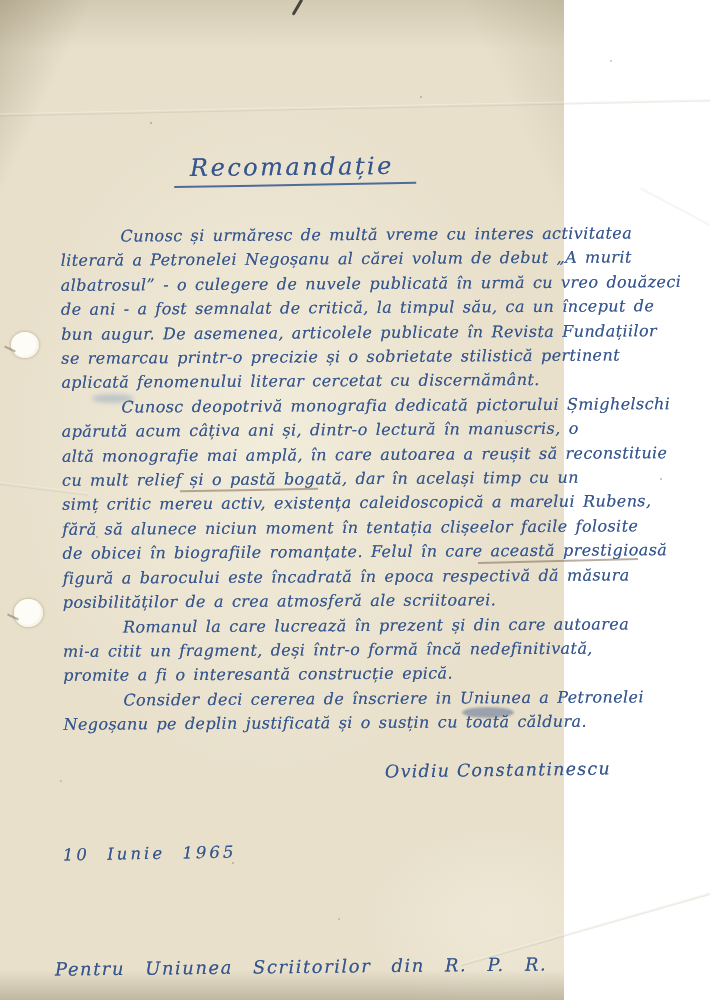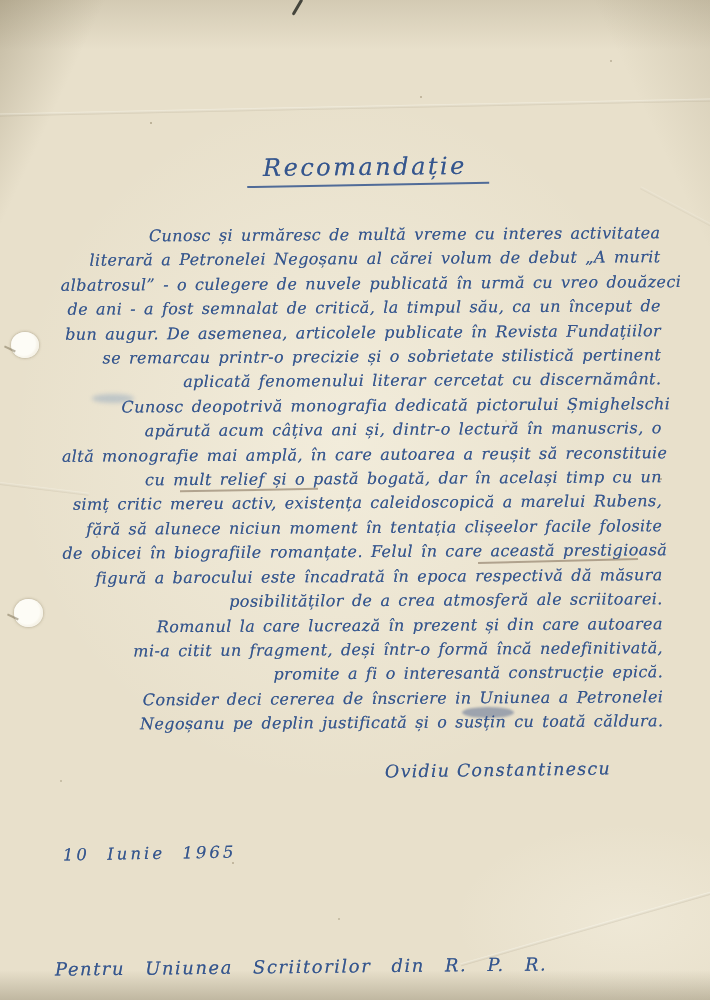--- a/index.html
+++ b/index.html
@@ -7,30 +7,29 @@
     width: 710px; height: 1000px;
     overflow: hidden;
     font-family: "DejaVu Serif", serif;
   }
   :root {
     --ink: #35568e;
     --paper: #e8e0cb;
   }
   .paper {
     position: relative;
-    width: 710px; height: 1000px;
+    width: 564px; height: 1000px;
     background-color: var(--paper);
     background-image:
       radial-gradient(ellipse 62% 46% at 48% 44%, rgba(250,246,232,0.55), rgba(250,246,232,0) 75%),
       linear-gradient(115deg, rgba(105,92,62,0.30), rgba(105,92,62,0) 9%),
       linear-gradient(245deg, rgba(105,92,62,0.16), rgba(105,92,62,0) 10%),
       linear-gradient(0deg,   rgba(88,78,52,0.28),  rgba(88,78,52,0) 3%),
       linear-gradient(180deg, rgba(118,104,72,0.18), rgba(118,104,72,0) 5%),
       radial-gradient(ellipse 30% 12% at 88% 92%, rgba(245,240,225,0.5), rgba(245,240,225,0) 80%);
-    text-align: right;
   }
   
   .hand {
     color: var(--ink);
     font-style: italic;
     text-shadow: 0 0 0.5px rgba(53,86,142,0.65);
   }
   .title {
     position: absolute;
     top: 153px; left: 50%;

